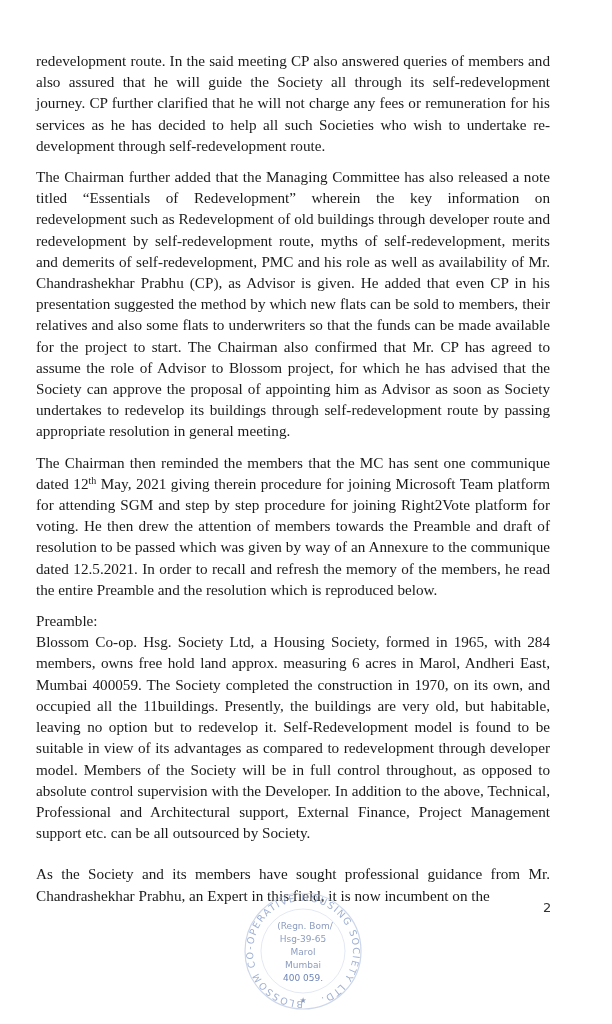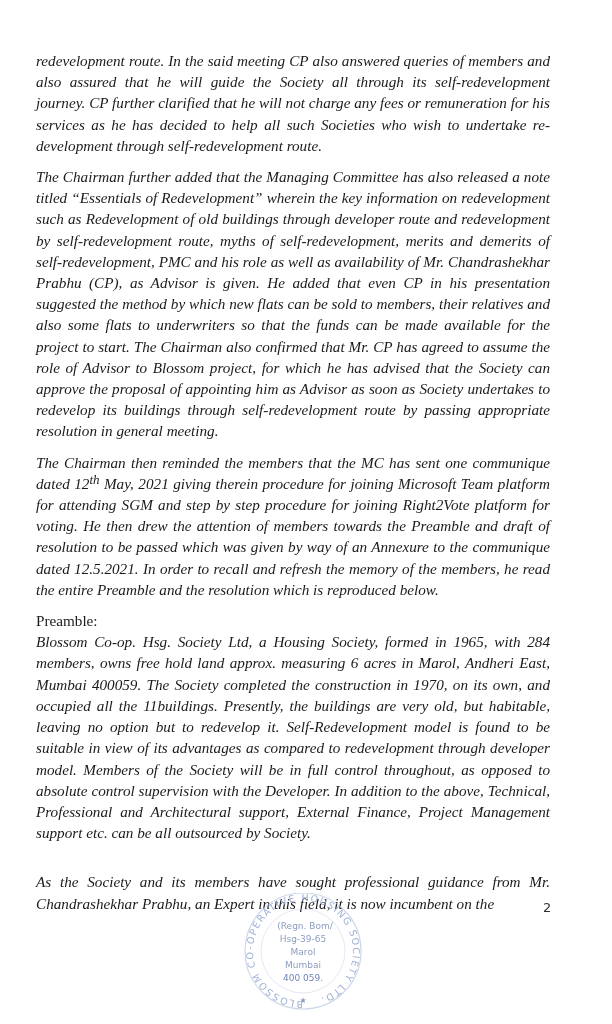--- a/index.html
+++ b/index.html
@@ -3,25 +3,25 @@
 <meta charset="utf-8">
 <style>
   html, body { margin: 0; padding: 0; background: #ffffff; }
   body { width: 612px; height: 1024px; position: relative; overflow: hidden; }
   .page {
     position: absolute; left: 36px; top: 50px; width: 514px;
     font-family: "Liberation Serif", "DejaVu Serif", serif;
     font-size: 15.2px; line-height: 21.2px; color: #1a1a1a;
     text-align: justify;
   }
-  .para { margin: 0 0 10px 0; font-style: italic; }
+  .para { margin: 0 0 10px 0; }
   .para.p1 { margin-bottom: 10px; }
   .heading { font-weight: normal; margin: 0; }
-  .para.preamble-body { margin-top: 0; margin-bottom: 28px; }
-  sup { font-size: 13px; line-height: 0; vertical-align: 5px; }
+  .para.preamble-body { margin-top: 0; margin-bottom: 20px; }
+  sup { font-size: 10px; line-height: 0; vertical-align: 5px; }
   .page-number {
     position: absolute; left: 543px; top: 900px;
     font-family: "DejaVu Sans", sans-serif; font-size: 13px; color: #333;
   }
   .stamp {
     position: absolute; left: 232px; top: 893px; width: 142px; height: 120px;
   }
 </style>
 </head>
 <body>

